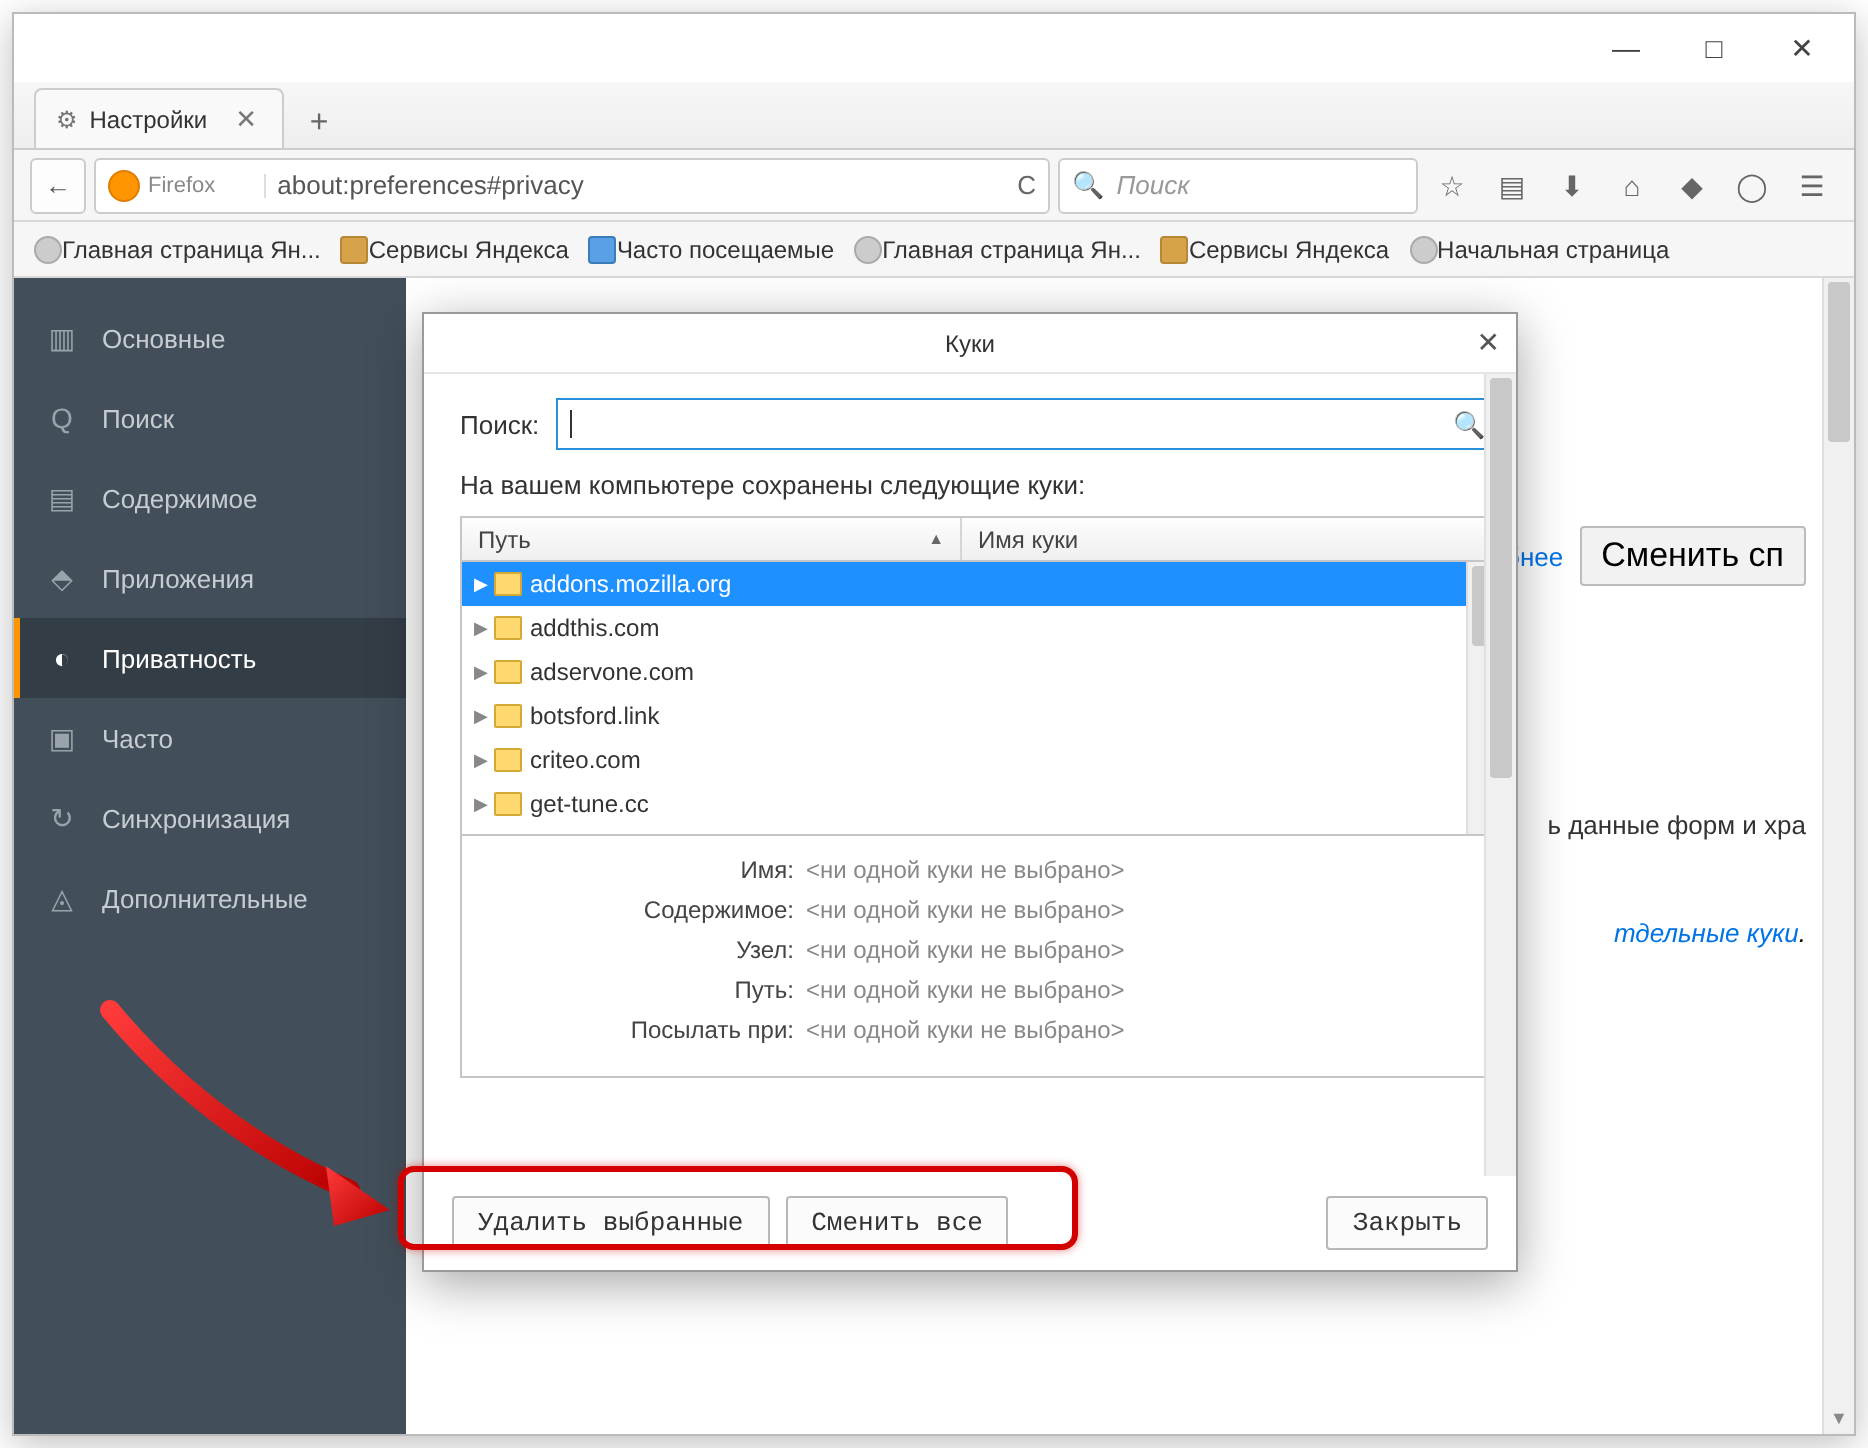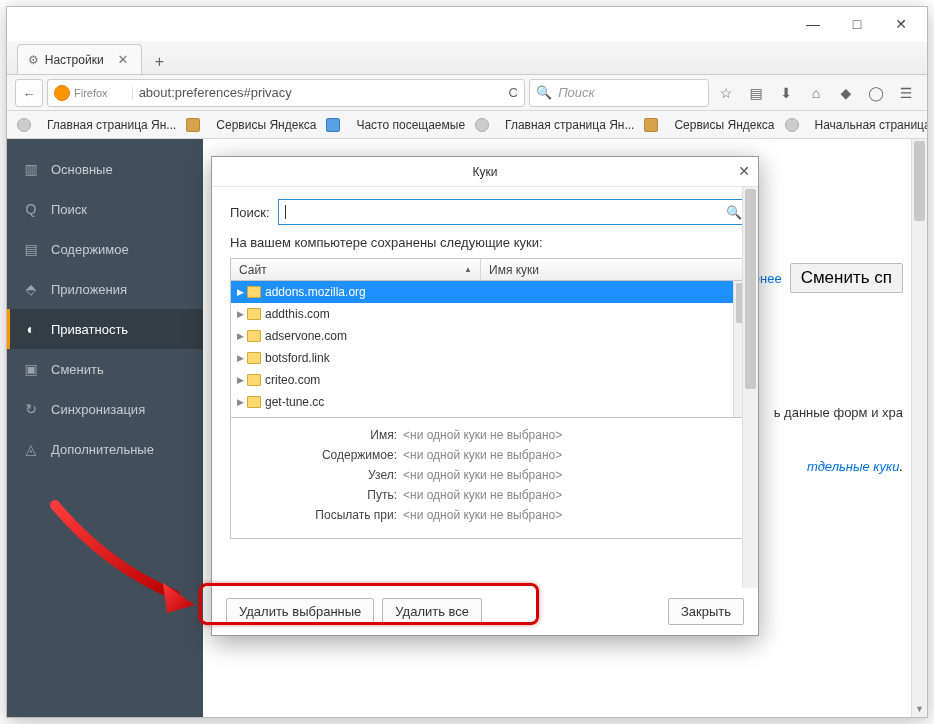--- a/index.html
+++ b/index.html
@@ -25,21 +25,21 @@
 .urlbox { flex:1; height:28px; border:1px solid #ccc; border-radius:3px; background:#fff; display:flex; align-items:center; padding:0 6px; font-size:13px; color:#555; }
 .urlbox .ff { display:inline-flex; width:16px; height:16px; border-radius:50%; background:#ff9500; border:1px solid #e07c00; margin-right:4px; }
 .urlbox .fflabel { color:#888; font-size:11px; margin-right:6px; border-right:1px solid #ddd; padding-right:24px; }
 .urlbox .reload { margin-left:auto; color:#666; }
 .searchbox { width:180px; height:28px; border:1px solid #ccc; border-radius:3px; background:#fff; display:flex; align-items:center; padding:0 6px; color:#999; font-size:13px; font-style:italic; gap:6px; }
 .searchbox .mag { font-style:normal; color:#888; }
 .iconbtn { width:26px; height:28px; display:flex; align-items:center; justify-content:center; color:#666; font-size:14px; }
 
 
 .bmrow { height:28px; display:flex; align-items:center; gap:10px; padding:0 10px; border-bottom:1px solid #d8d8d8; background:#f6f6f6; font-size:12px; color:#333; overflow:hidden; white-space:nowrap; }
-.bm { display:flex; align-items:flex-start; gap:16px; }
+.bm { display:flex; align-items:flex-start; gap:0; }
 .bm .bico { width:14px; height:14px; display:inline-block; background:#d6a34a; border:1px solid #b68734; border-radius:2px; }
 .bm .gico { width:14px; height:14px; display:inline-block; background:#ccc; border:1px solid #aaa; border-radius:50%; }
 .bm .yico { width:14px; height:14px; display:inline-block; background:#5aa0e6; border:1px solid #3a7cb8; border-radius:2px; }
 
 
 .content { position:absolute; left:0; right:0; top:132px; bottom:0; display:flex; }
 .sidebar { width:196px; background:#424f5a; color:#c6ccd1; font-size:13px; padding-top:10px; }
 .sitem { display:flex; align-items:center; gap:12px; height:40px; padding:0 16px; cursor:default; }
 .sitem.active { background:#333d45; border-left:3px solid #ff9500; padding-left:13px; color:#fff; }
 .sitem .sico { width:16px; text-align:center; color:#9aa3ab; font-size:14px; }
@@ -83,21 +83,21 @@
 .details { border:1px solid #c6c6c6; border-top:none; padding:10px 12px; font-size:12px; color:#444; }
 .details .drow { display:flex; margin-bottom:6px; }
 .details .dlabel { width:160px; text-align:right; padding-right:6px; }
 .details .dval { color:#888; }
 
 .dlg-vscroll { position:absolute; right:0; top:0; bottom:0; width:16px; background:#f0f0f0; border-left:1px solid #e0e0e0; }
 .dlg-vscroll .dvt { position:absolute; left:2px; right:2px; top:2px; height:200px; background:#c8c8c8; border-radius:2px; }
 
 .dlg-footer { padding:10px 14px; display:flex; gap:8px; }
 .dlg-footer .spacer { flex:1; }
-.dbtn { border:1px solid #b8b8b8; background:#fbfbfb; font-size:13px; padding:5px 12px; border-radius:2px; color:#333; cursor:default; }
+.dbtn { border:1px solid #b8b8b8; background:#fbfbfb; font-size:13px; padding:5px 12px; border-radius:2px; color:#333; cursor:default;font-family:Liberation Mono, monospace; }
 
 
 .callout { position:absolute; left:199px; top:583px; width:340px; height:42px; border:3px solid #d40000; border-radius:8px; pointer-events:none; box-shadow:0 0 4px rgba(212,0,0,.5); }
 .arrow { position:absolute; left:45px; top:495px; width:160px; height:140px; pointer-events:none; }
 
 </style>
 </head>
 <body>
 
 <div class="frame">
@@ -182,21 +182,21 @@
       <div class="sitem">
           <span class="sico">⬘</span>
           <span>Приложения</span>
         </div>
       <div class="sitem active">
           <span class="sico">◐</span>
           <span>Приватность</span>
         </div>
       <div class="sitem">
           <span class="sico">▣</span>
-          <span>Сменить</span>
+          <span>Часто</span>
         </div>
       <div class="sitem">
           <span class="sico">↻</span>
           <span>Синхронизация</span>
         </div>
       <div class="sitem">
           <span class="sico">◬</span>
           <span>Дополнительные</span>
         </div>
     </div>
@@ -234,21 +234,21 @@
         <span class="cursor"></span>
         <span class="mag2">🔍</span>
       </div>
     </div>
 
     <div class="dlg-desc">На вашем компьютере сохранены следующие куки:</div>
 
     <div class="grid">
       <div class="grid-head">
         <div class="col site">
-          <span>Сайт</span>
+          <span>Путь</span>
           <span class="sortarr">▲</span>
         </div>
         <div class="col name">
           <span>Имя куки</span>
         </div>
       </div>
       <div class="grid-body">
         <div class="grid-row sel">
             <span class="tw">▶</span>
             <span class="fold"></span>
@@ -308,21 +308,21 @@
         </div>
     </div>
 
     <div class="dlg-vscroll">
         <div class="dvt"></div>
       </div>
   </div>
 
   <div class="dlg-footer">
     <div class="dbtn">Удалить выбранные</div>
-    <div class="dbtn">Удалить все</div>
+    <div class="dbtn">Сменить все</div>
     <div class="spacer"></div>
     <div class="dbtn">Закрыть</div>
   </div>
 </div>
 
 <svg class="arrow" viewBox="0 0 160 140">
   <defs>
     <linearGradient id="rg" x1="0" y1="0" x2="1" y2="1">
       <stop offset="0" stop-color="#ff3a3a"></stop>
         <stop offset="1" stop-color="#b80000"></stop>

